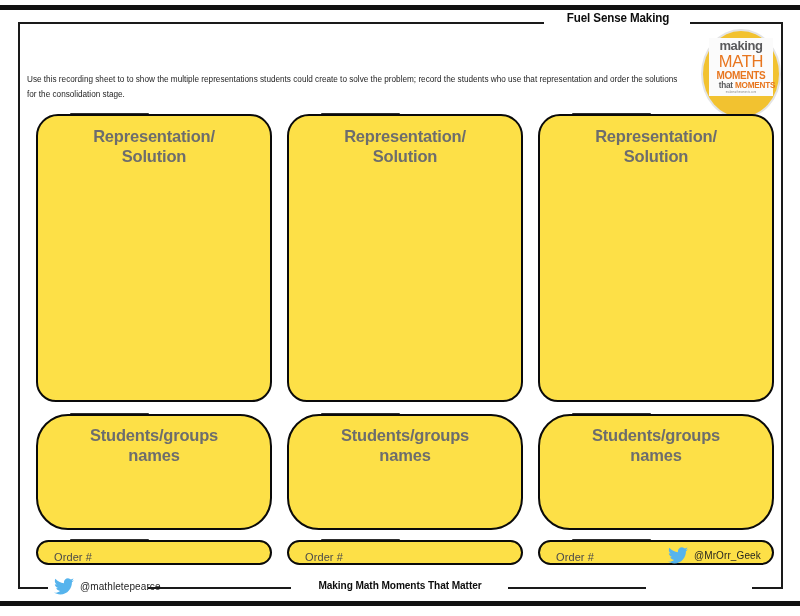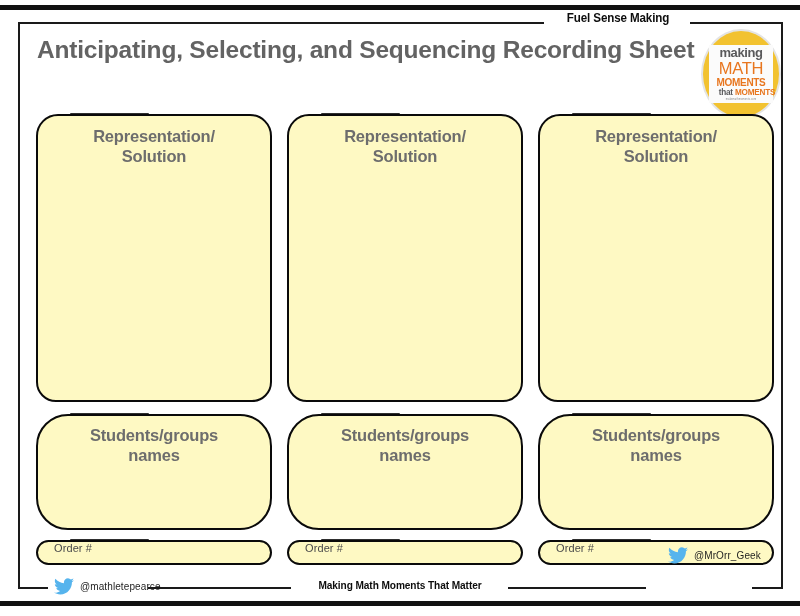--- a/index.html
+++ b/index.html
@@ -102,21 +102,21 @@
   .logo-disc {
     position: absolute;
     inset: 0;
     border-radius: 50%;
     background: #f2c230;
     box-shadow: 0 0 0 2px #e4e4e4;
   }
   .logo-plate {
     position: absolute;
     left: 6px;
-    top: 14px;
+    top: 7px;
     width: 64px;
     height: 58px;
     background: #fbfbfb;
     display: flex;
     flex-direction: column;
     align-items: center;
     justify-content: center;
     line-height: 1;
   }
   .logo-making {
@@ -161,39 +161,39 @@
     width: 236px;
     top: 114px;
   }
   .col-1 { left: 36px; }
   .col-2 { left: 287px; }
   .col-3 { left: 538px; }
 
   
   .card {
     position: relative;
-    background: #fef9c3;
+    background: #fde047;
     border: 2.4px solid #0a0a0a;
     box-sizing: border-box;
   }
   .card-rep {
     height: 288px;
     border-radius: 22px 22px 20px 20px;
   }
   .card-names {
     height: 116px;
     border-radius: 32px;
     margin-top: 12px;
   }
   .card-order {
     height: 25px;
     border-radius: 14px;
     margin-top: 10px;
     display: flex;
-    align-items: flex-start;
+    align-items: flex-end;
   }
   
   .card::after {
     content: "";
     position: absolute;
     left: 14%;
     top: -3.4px;
     width: 34%;
     height: 2.6px;
     background: #0a0a0a;
@@ -264,21 +264,21 @@
   <div class="frame-line frame-r"></div>
   <div class="frame-line frame-t1"></div>
   <div class="frame-line frame-t2"></div>
   <div class="frame-line frame-b1"></div>
   <div class="frame-line frame-b2"></div>
   <div class="frame-line frame-b3"></div>
   <div class="frame-line frame-b4"></div>
 
   <div class="tab-label">Fuel Sense Making</div>
 
-  <div class="sheet-title">Anticipating, Selecting, and Sequencing Recording Sheet</div>
+  <div class="sheet-intro">Use this recording sheet to to show the multiple representations students could create to solve the problem; record the students who use that representation and order the solutions for the consolidation stage.</div>
 
   <div class="logo">
     <div class="logo-disc"></div>
     <div class="logo-plate">
       <div class="logo-making">making</div>
       <div class="logo-math">MATH</div>
       <div class="logo-moments">MOMENTS</div>
       <div class="logo-that-matter">
         <span class="logo-that">that </span><span class="logo-matter">MOMENTS</span>
       </div>

